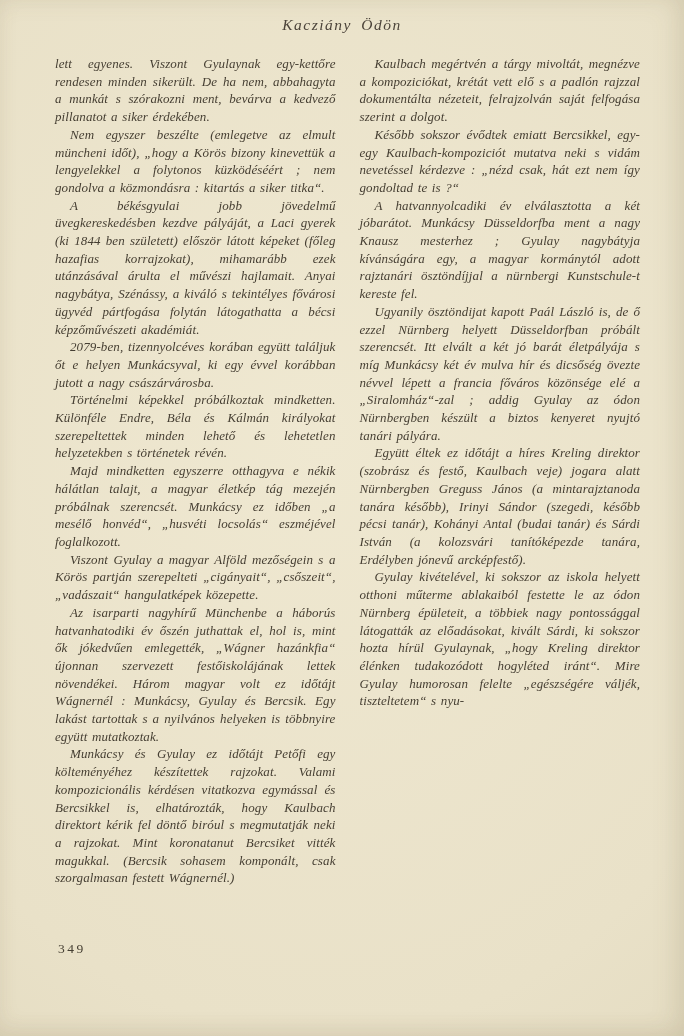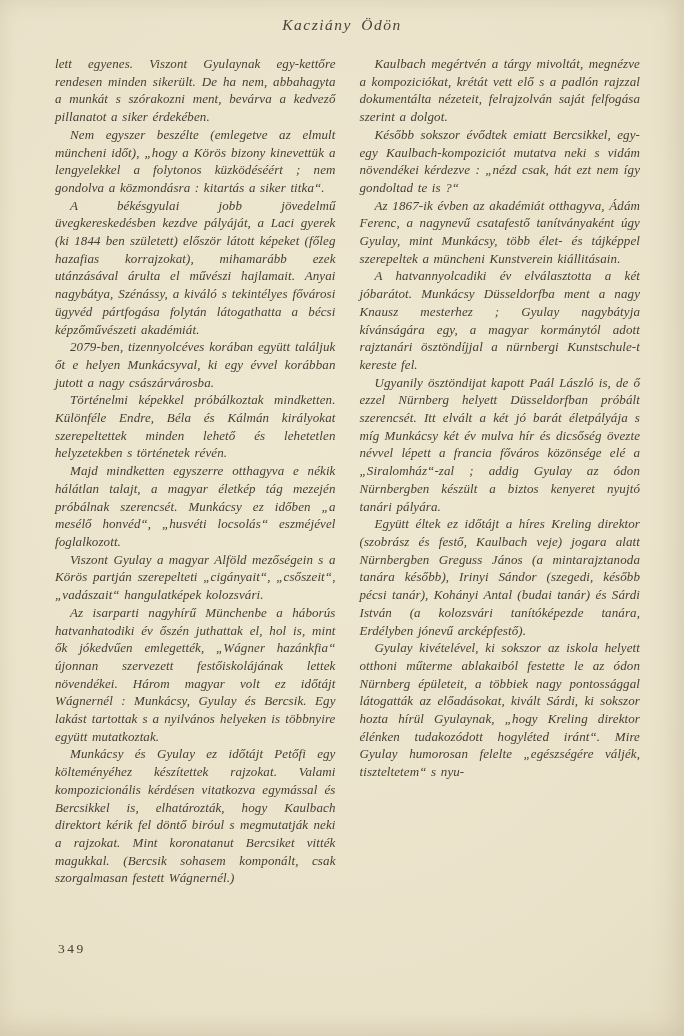--- a/index.html
+++ b/index.html
@@ -87,29 +87,28 @@
 
   <div class="columns">
 
     <div class="column">
       <p class="para continuation">lett egyenes. Viszont Gyulaynak egy-kettőre rendesen minden sikerült. De ha nem, abbahagyta a munkát s szórakozni ment, bevárva a kedvező pillanatot a siker érdekében.</p>
       <p class="para">Nem egyszer beszélte (emlegetve az elmult müncheni időt), „hogy a Körös bizony kinevettük a lengyelekkel a folytonos küzködéséért ; nem gondolva a közmondásra : kitartás a siker titka“.</p>
       <p class="para">A békésgyulai jobb jövedelmű üvegkereskedésben kezdve pályáját, a Laci gyerek (ki 1844 ben született) először látott képeket (főleg hazafias korrajzokat), mihamarább ezek utánzásával árulta el művészi hajlamait. Anyai nagybátya, Szénássy, a kiváló s tekintélyes fővárosi ügyvéd pártfogása folytán látogathatta a bécsi képzőművészeti akadémiát.</p>
       <p class="para">2079-ben, tizennyolcéves korában együtt találjuk őt e helyen Munkácsyval, ki egy évvel korábban jutott a nagy császárvárosba.</p>
       <p class="para">Történelmi képekkel próbálkoztak mindketten. Különféle Endre, Béla és Kálmán királyokat szerepeltettek minden lehető és lehetetlen helyzetekben s történetek révén.</p>
       <p class="para">Majd mindketten egyszerre otthagyva e nékik hálátlan talajt, a magyar életkép tág mezején próbálnak szerencsét. Munkácsy ez időben „a mesélő honvéd“, „husvéti locsolás“ eszméjével foglalkozott.</p>
-      <p class="para">Viszont Gyulay a magyar Alföld mezőségein s a Körös partján szerepelteti „cigányait“, „csőszeit“, „vadászait“ hangulatképek kolozsvári.</p>
+      <p class="para">Viszont Gyulay a magyar Alföld mezőségein s a Körös partján szerepelteti „cigányait“, „csőszeit“, „vadászait“ hangulatképek közepette.</p>
       <p class="para">Az isarparti nagyhírű Münchenbe a háborús hatvanhatodiki év őszén juthattak el, hol is, mint ők jókedvűen emlegették, „Wágner hazánkfia“ újonnan szervezett festőiskolájának lettek növendékei. Három magyar volt ez időtájt Wágnernél : Munkácsy, Gyulay és Bercsik. Egy lakást tartottak s a nyilvános helyeken is többnyire együtt mutatkoztak.</p>
       <p class="para">Munkácsy és Gyulay ez időtájt Petőfi egy költeményéhez készítettek rajzokat. Valami kompozicionális kérdésen vitatkozva egymással és Bercsikkel is, elhatározták, hogy Kaulbach direktort kérik fel döntő biróul s megmutatják neki a rajzokat. Mint koronatanut Bercsiket vitték magukkal. (Bercsik sohasem komponált, csak szorgalmasan festett Wágnernél.)</p>
     </div>
 
     <div class="column">
       <p class="para">Kaulbach megértvén a tárgy mivoltát, megnézve a kompoziciókat, krétát vett elő s a padlón rajzzal dokumentálta nézeteit, felrajzolván saját felfogása szerint a dolgot.</p>
-      <p class="para">Később sokszor évődtek emiatt Bercsikkel, egy-egy Kaulbach-kompoziciót mutatva neki s vidám növendékei kérdezve : „nézd csak, hát ezt nem így gondoltad te is ?“</p>
-      <p class="para">Az 1867-ik évben az akadémiát otthagyva, Ádám Ferenc, a nagynevű csatafestő tanítványaként úgy Gyulay, mint Munkácsy, több élet- és tájképpel szerepeltek a müncheni Kunstverein kiállitásain.</p>
+      <p class="para">Később sokszor évődtek emiatt Bercsikkel, egy-egy Kaulbach-kompoziciót mutatva neki s vidám nevetéssel kérdezve : „nézd csak, hát ezt nem így gondoltad te is ?“</p>
       <p class="para">A hatvannyolcadiki év elválasztotta a két jóbarátot. Munkácsy Düsseldorfba ment a nagy Knausz mesterhez ; Gyulay nagybátyja kívánságára egy, a magyar kormánytól adott rajztanári ösztöndíjjal a nürnbergi Kunstschule-t kereste fel.</p>
       <p class="para">Ugyanily ösztöndijat kapott Paál László is, de ő ezzel Nürnberg helyett Düsseldorfban próbált szerencsét. Itt elvált a két jó barát életpályája s míg Munkácsy két év mulva hír és dicsőség övezte névvel lépett a francia főváros közönsége elé a „Siralomház“-zal ; addig Gyulay az ódon Nürnbergben készült a biztos kenyeret nyujtó tanári pályára.</p>
       <p class="para">Együtt éltek ez időtájt a híres Kreling direktor (szobrász és festő, Kaulbach veje) jogara alatt Nürnbergben Greguss János (a mintarajztanoda tanára később), Irinyi Sándor (szegedi, később pécsi tanár), Kohányi Antal (budai tanár) és Sárdi István (a kolozsvári tanítóképezde tanára, Erdélyben jónevű arcképfestő).</p>
       <p class="para">Gyulay kivételével, ki sokszor az iskola helyett otthoni műterme ablakaiból festette le az ódon Nürnberg épületeit, a többiek nagy pontossággal látogatták az előadásokat, kivált Sárdi, ki sokszor hozta hírül Gyulaynak, „hogy Kreling direktor élénken tudakozódott hogyléted iránt“. Mire Gyulay humorosan felelte „egészségére váljék, tiszteltetem“ s nyu-</p>
     </div>
 
   </div>
 
   <div class="page-number">349</div>
 

